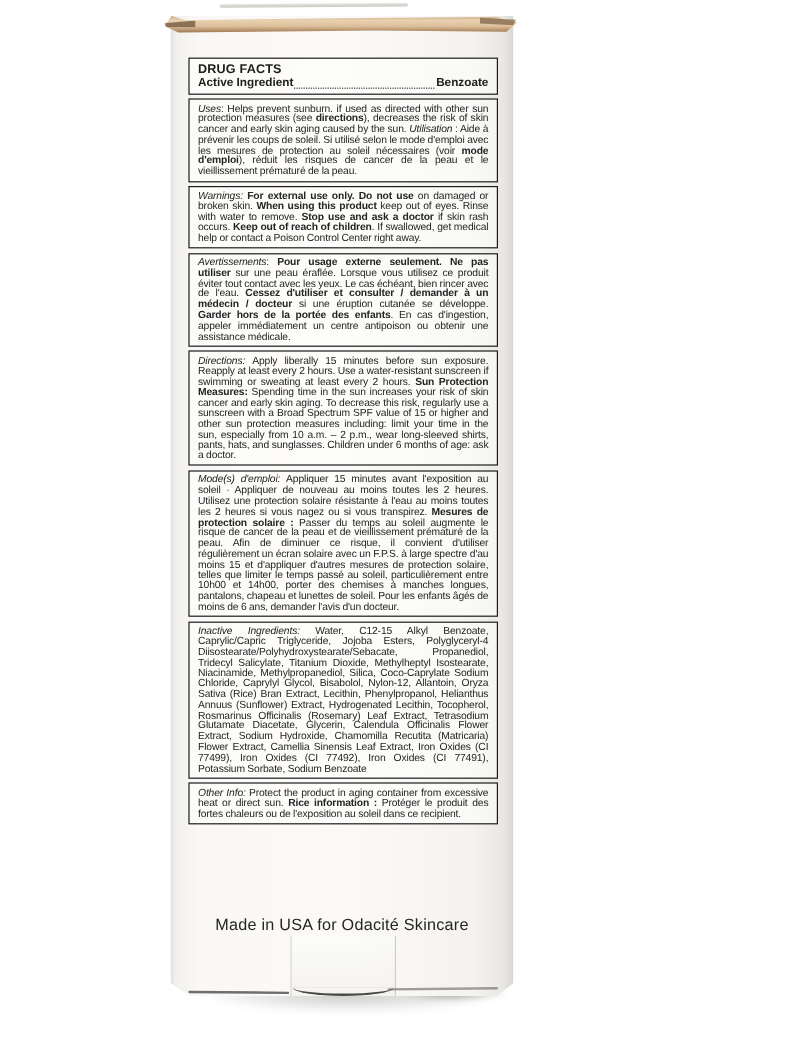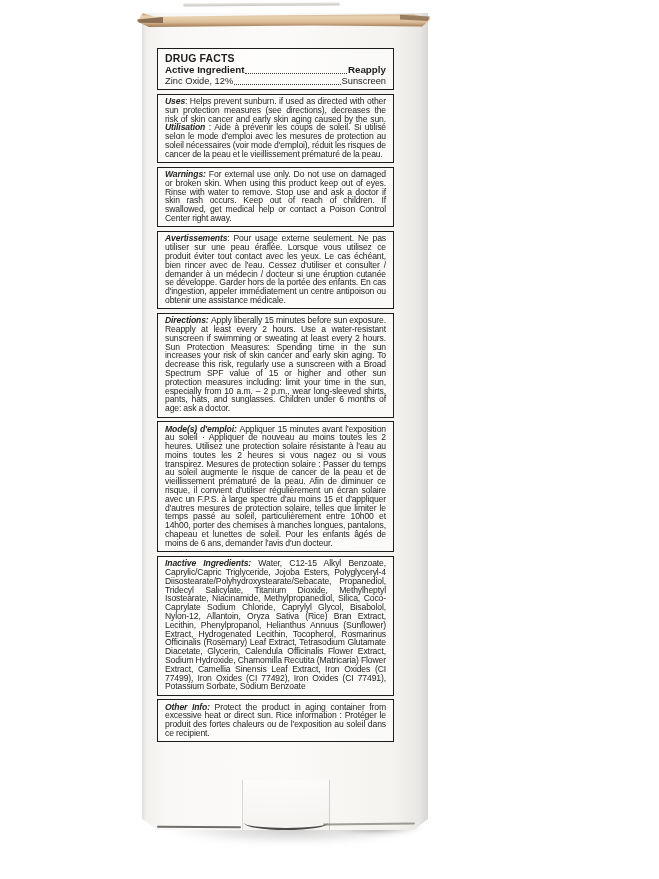--- a/index.html
+++ b/index.html
@@ -43,40 +43,40 @@
     clip-path:polygon(0 10%,100% 35%,92% 100%,0 80%);opacity:.7;
   }
   
   .backflap-line{
     position:absolute;left:183px;top:3px;width:157px;height:3px;border-radius:2px;
     background:linear-gradient(180deg,#e6e4e0,#ccc9c4);transform:rotate(-.4deg);
   }
 
   
   .panel{
-    position:absolute;left:15px;top:35px;width:237px;
+    position:absolute;left:15px;top:35px;width:258px;
     display:flex;flex-direction:column;gap:3.5px;
   }
   .sec{
     border:1.5px solid #1c1c1c;background:rgba(255,255,255,.5);
     padding:2.5px 7px 3.5px;box-sizing:border-box;
   }
   .sec-header{padding:3px 7px 2px}
   .hdr-title{font-size:10.5px;font-weight:700;letter-spacing:.15px;color:#1d1d1b;line-height:12px}
   .lead-row{display:flex;align-items:flex-end;color:#1d1d1b;line-height:11.5px}
   .lead-row.bi{font-weight:700;font-size:9.8px}
   .lead-row.plain{font-size:9.3px}
   .dots{flex:1;border-bottom:1.3px dotted #3c3c3c;margin:0 1px 2px}
 
   .body-text{
     margin:0;font-size:8.6px;line-height:8.8px;letter-spacing:-.12px;word-spacing:-.2px;
     color:#242423;text-align:justify;
   }
-  .run-b{font-weight:400}
-  .run-bi{font-weight:700;font-style:italic}
+  .run-b{font-weight:700}
+  .run-bi{font-weight:400;font-style:italic}
 
   
   .made-in{
     position:absolute;left:0;right:0;bottom:52px;text-align:center;
     font-size:13.5px;letter-spacing:.2px;color:#252523;
   }
 
   
   .tuck-tab{
     position:absolute;left:100px;bottom:0;width:86px;height:50px;
@@ -107,46 +107,42 @@
 
   <div class="box">
 
     <div class="panel">
 
       <section class="sec sec-header">
         <div class="hdr-title">DRUG FACTS</div>
         <div class="lead-row bi">
           <span>Active Ingredient</span>
           <span class="dots"></span>
-          <span>Reapply</span>
-        </div>
-        <div class="lead-row plain">
-          <span>Zinc Oxide, 12%</span>
-          <span class="dots"></span>
-          <span>Sunscreen</span>
+          <span>Benzoate</span>
         </div>
       </section>
 
       <div id="sections-container" style="display:contents"><section class="sec">
             <p class="body-text"><span class="run-bi">Uses</span><span class="run-n">: Helps prevent sunburn. if used as directed with other sun protection measures (see </span><span class="run-b">directions</span><span class="run-n">), decreases the risk of skin cancer and early skin aging caused by the sun. </span><span class="run-bi">Utilisation</span><span class="run-n"> : Aide à prévenir les coups de soleil. Si utilisé selon le mode d'emploi avec les mesures de protection au soleil nécessaires (voir </span><span class="run-b">mode d'emploi</span><span class="run-n">), réduit les risques de cancer de la peau et le vieillissement prématuré de la peau.</span></p>
           </section><section class="sec">
             <p class="body-text"><span class="run-bi">Warnings: </span><span class="run-b">For external use only. Do not use </span><span class="run-n">on damaged or broken skin. </span><span class="run-b">When using this product </span><span class="run-n">keep out of eyes. Rinse with water to remove. </span><span class="run-b">Stop use and ask a doctor </span><span class="run-n">if skin rash occurs. </span><span class="run-b">Keep out of reach of children</span><span class="run-n">. If swallowed, get medical help or contact a Poison Control Center right away.</span></p>
           </section><section class="sec">
             <p class="body-text"><span class="run-bi">Avertissements</span><span class="run-n">: </span><span class="run-b">Pour usage externe seulement. Ne pas utiliser </span><span class="run-n">sur une peau éraflée. Lorsque vous utilisez ce produit éviter tout contact avec les yeux. Le cas échéant, bien rincer avec de l'eau. </span><span class="run-b">Cessez d'utiliser et consulter / demander à un médecin / docteur </span><span class="run-n">si une éruption cutanée se développe. </span><span class="run-b">Garder hors de la portée des enfants</span><span class="run-n">. En cas d'ingestion, appeler immédiatement un centre antipoison ou obtenir une assistance médicale.</span></p>
           </section><section class="sec">
             <p class="body-text"><span class="run-bi">Directions: </span><span class="run-n">Apply liberally 15 minutes before sun exposure. Reapply at least every 2 hours. Use a water-resistant sunscreen if swimming or sweating at least every 2 hours. </span><span class="run-b">Sun Protection Measures: </span><span class="run-n">Spending time in the sun increases your risk of skin cancer and early skin aging. To decrease this risk, regularly use a sunscreen with a Broad Spectrum SPF value of 15 or higher and other sun protection measures including: limit your time in the sun, especially from 10 a.m. – 2 p.m., wear long-sleeved shirts, pants, hats, and sunglasses. Children under 6 months of age: ask a doctor.</span></p>
           </section><section class="sec">
             <p class="body-text"><span class="run-bi">Mode(s) d'emploi: </span><span class="run-n">Appliquer 15 minutes avant l'exposition au soleil · Appliquer de nouveau au moins toutes les 2 heures. Utilisez une protection solaire résistante à l'eau au moins toutes les 2 heures si vous nagez ou si vous transpirez. </span><span class="run-b">Mesures de protection solaire : </span><span class="run-n">Passer du temps au soleil augmente le risque de cancer de la peau et de vieillissement prématuré de la peau. Afin de diminuer ce risque, il convient d'utiliser régulièrement un écran solaire avec un F.P.S. à large spectre d'au moins 15 et d'appliquer d'autres mesures de protection solaire, telles que limiter le temps passé au soleil, particulièrement entre 10h00 et 14h00, porter des chemises à manches longues, pantalons, chapeau et lunettes de soleil. Pour les enfants âgés de moins de 6 ans, demander l'avis d'un docteur.</span></p>
           </section><section class="sec">
             <p class="body-text"><span class="run-bi">Inactive Ingredients: </span><span class="run-n">Water, C12-15 Alkyl Benzoate, Caprylic/Capric Triglyceride, Jojoba Esters, Polyglyceryl-4 Diisostearate/Polyhydroxystearate/Sebacate, Propanediol, Tridecyl Salicylate, Titanium Dioxide, Methylheptyl Isostearate, Niacinamide, Methylpropanediol, Silica, Coco-Caprylate Sodium Chloride, Caprylyl Glycol, Bisabolol, Nylon-12, Allantoin, Oryza Sativa (Rice) Bran Extract, Lecithin, Phenylpropanol, Helianthus Annuus (Sunflower) Extract, Hydrogenated Lecithin, Tocopherol, Rosmarinus Officinalis (Rosemary) Leaf Extract, Tetrasodium Glutamate Diacetate, Glycerin, Calendula Officinalis Flower Extract, Sodium Hydroxide, Chamomilla Recutita (Matricaria) Flower Extract, Camellia Sinensis Leaf Extract, Iron Oxides (CI 77499), Iron Oxides (CI 77492), Iron Oxides (CI 77491), Potassium Sorbate, Sodium Benzoate</span></p>
           </section><section class="sec">
             <p class="body-text"><span class="run-bi">Other Info: </span><span class="run-n">Protect the product in aging container from excessive heat or direct sun. </span><span class="run-b">Rice information : </span><span class="run-n">Protéger le produit des fortes chaleurs ou de l'exposition au soleil dans ce recipient.</span></p>
           </section></div>
     </div>
 
+    <div class="made-in">Made in USA for Odacité Skincare</div>
 
     <div class="tuck-tab">
       <div class="tuck-tab-arc"></div>
     </div>
     <div class="edge-notch-left"></div>
     <div class="edge-notch-right"></div>
   </div>
 
   <div class="kraft"></div>
   <div class="kraft-tip-left"></div>

